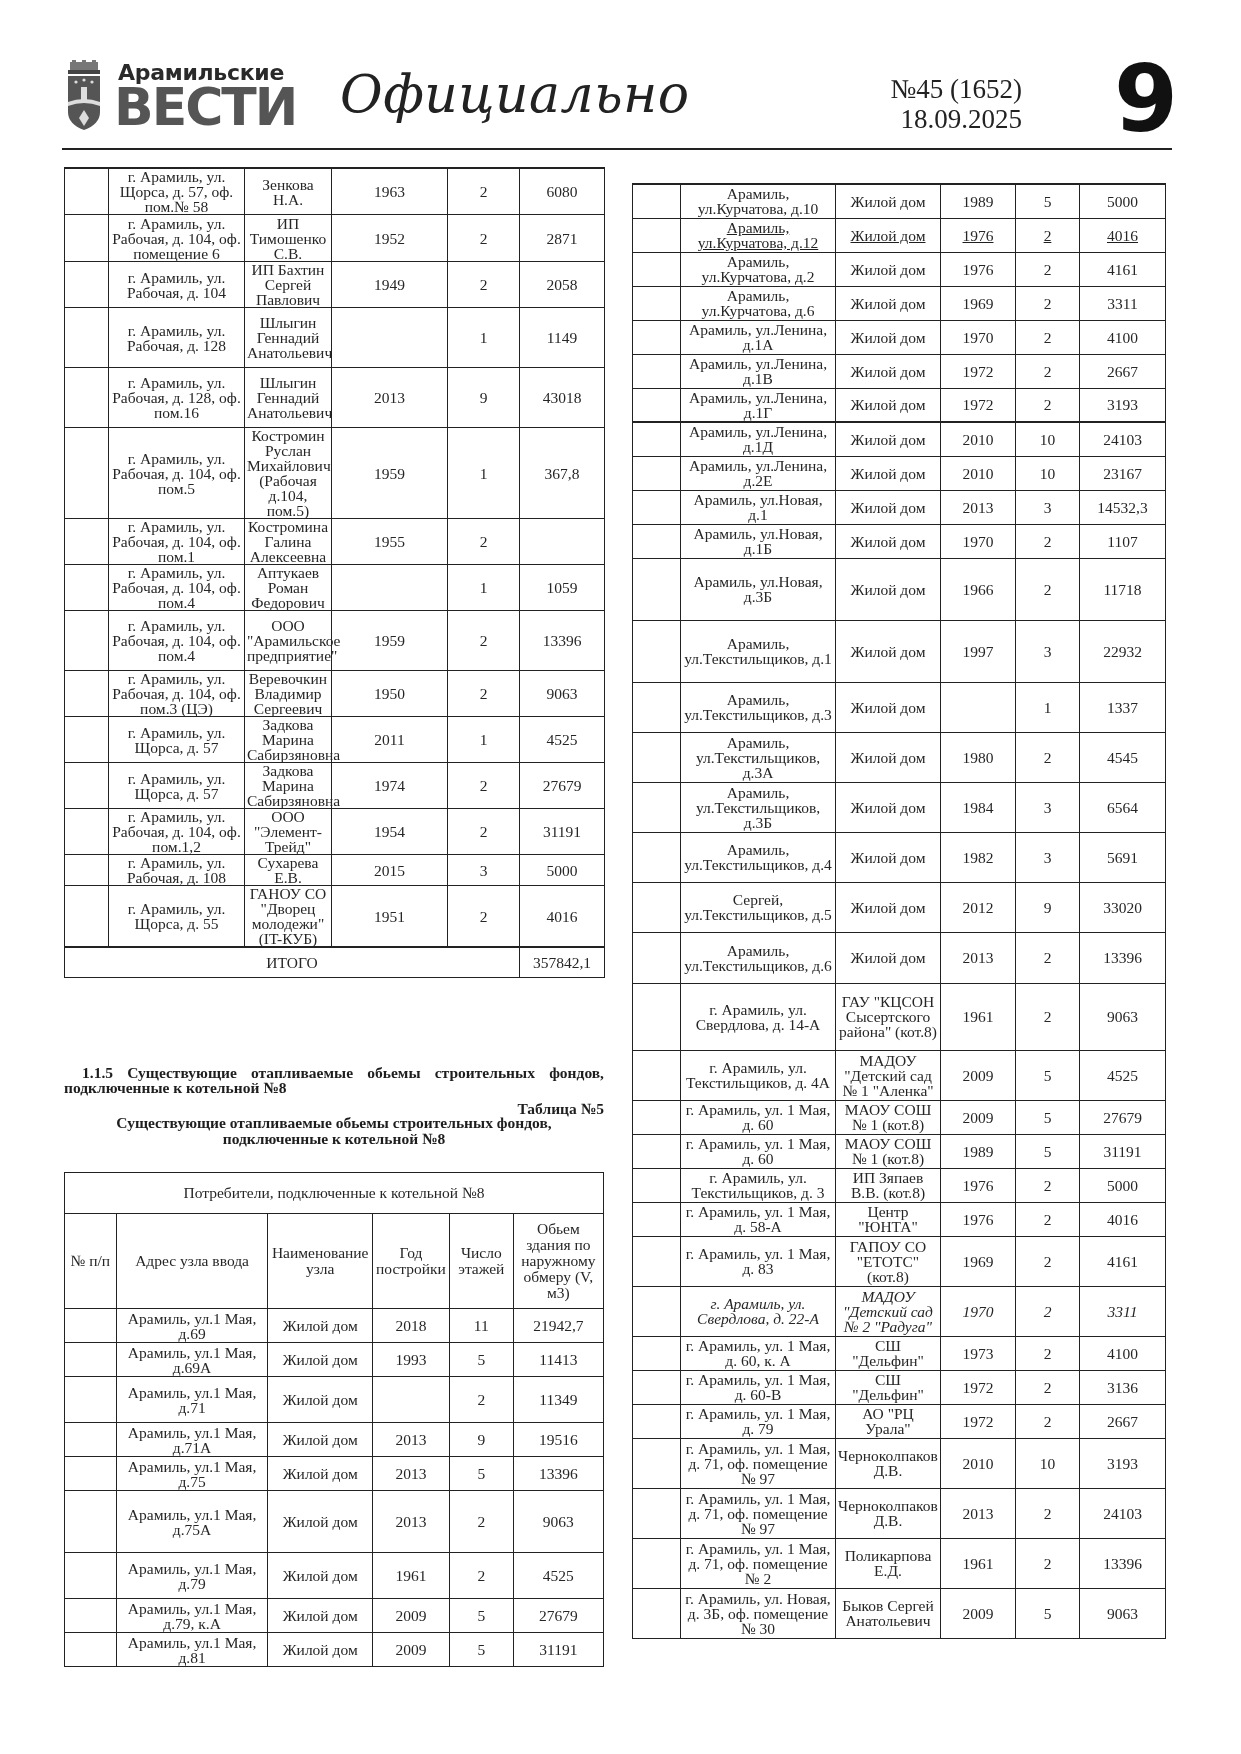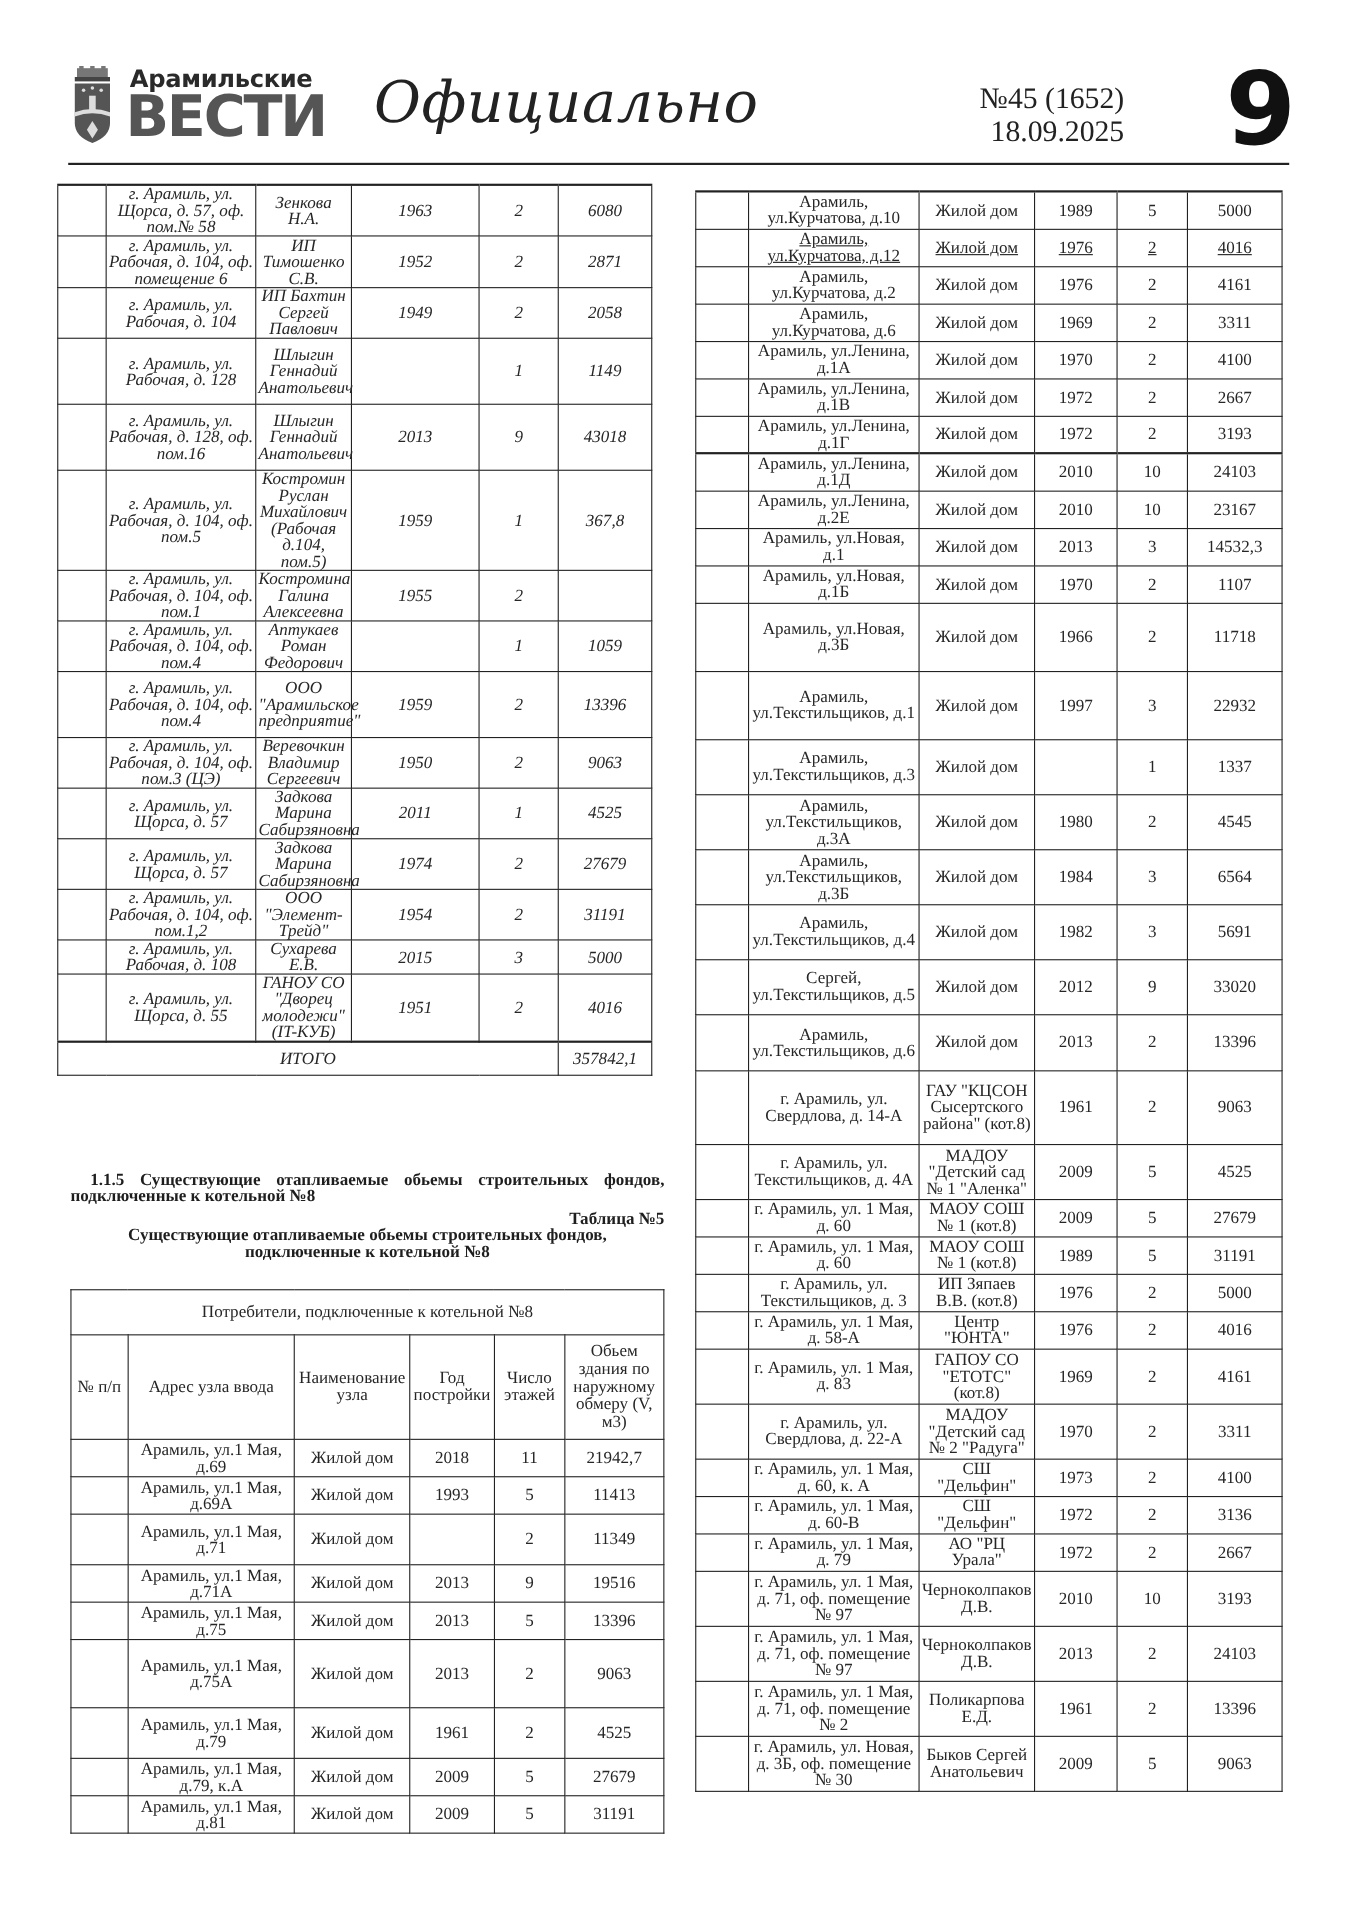--- a/index.html
+++ b/index.html
@@ -19,22 +19,22 @@
   .issue { position: absolute; left: 810px; top: 16px; text-align: right; width: 150px;
            font-family: "Liberation Serif", serif; font-size: 27px; line-height: 30px; color: #222; }
   .page-num { position: absolute; left: 1052px; top: -12px; font-family: "DejaVu Sans", sans-serif;
               font-size: 92px; font-weight: bold; color: #111; }
   .rule { position: absolute; left: 62px; top: 148px; width: 1110px; height: 2px; background: #222; }
 
   
   table { border-collapse: collapse; position: absolute; table-layout: fixed; }
   td, th { border: 1px solid #222; text-align: center; vertical-align: middle; padding: 0 2px;
            font-size: 15.5px; line-height: 15px; font-weight: normal; color: #262626; }
-  .tbl-left  { left: 52px;  top: 167px; width: 540px; font-style: italic; }
-  .tbl-right { left: 632px; top: 173px; width: 533px; }
+  .tbl-left  { left: 64px;  top: 167px; width: 540px; }
+  .tbl-right { left: 632px; top: 183px; width: 533px; }
   .tbl-left tr:first-child td, .tbl-right tr:first-child td { border-top: 2px solid #222; }
   .tbl-right tr.thick td { border-top: 2px solid #222; }
   .total-label { font-size: 15.5px; }
 
   .tbl-bottom { left: 64px; top: 1172px; width: 540px; }
   .tbl-bottom th { font-size: 15.5px; line-height: 16px; }
   .caption-row th { height: 40px; }
   .colhead-row th { height: 94px; }
 
   
@@ -528,21 +528,21 @@
         <td>4016</td>
       </tr>
       <tr style="height: 50px;">
         <td></td>
         <td>г. Арамиль, ул. 1 Мая, д. 83</td>
         <td>ГАПОУ СО "ЕТОТС" (кот.8)</td>
         <td>1969</td>
         <td>2</td>
         <td>4161</td>
       </tr>
-      <tr style="height: 50px;">
+      <tr style="height: 50px; font-style: italic;">
         <td></td>
         <td>г. Арамиль, ул. Свердлова, д. 22-А</td>
         <td>МАДОУ "Детский сад № 2 "Радуга"</td>
         <td>1970</td>
         <td>2</td>
         <td>3311</td>
       </tr>
       <tr style="height: 34px;">
         <td></td>
         <td>г. Арамиль, ул. 1 Мая, д. 60, к. А</td>

